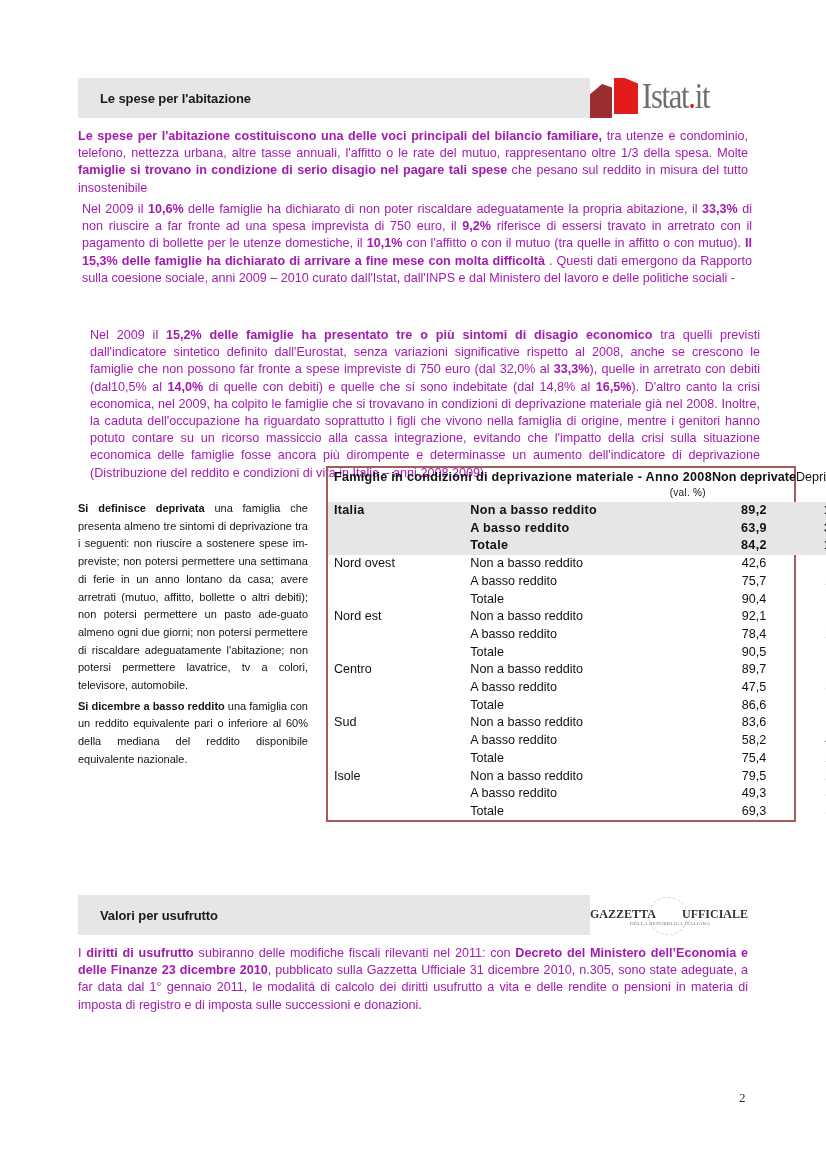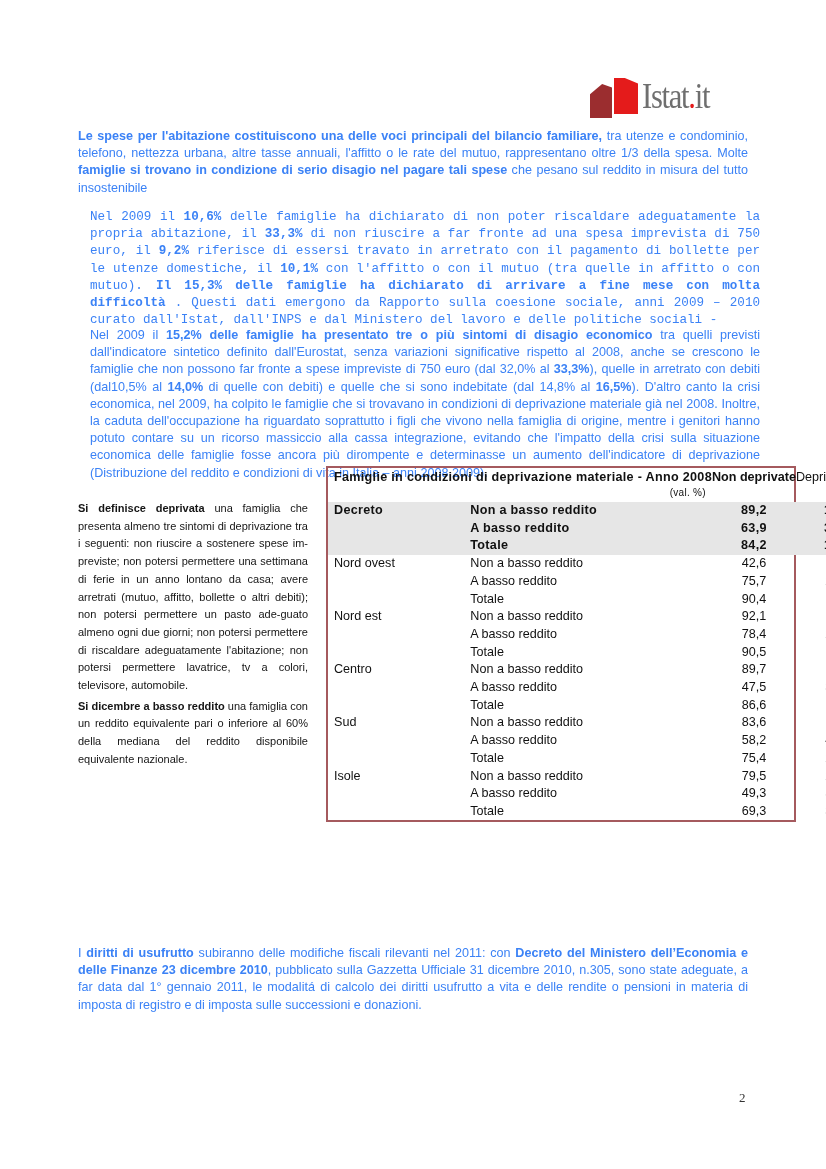--- a/index.html
+++ b/index.html
@@ -20,21 +20,21 @@
                   font-size: 36px; color: #6f6f6f; letter-spacing: -1.5px; line-height: 40px; transform: scaleX(0.85); transform-origin: left; }
     .istat-dot { color: #e41b1b; }
 
     .gazzetta-logo { position: absolute; left: 512px; top: 0; width: 158px; height: 40px; }
     .gazzetta-emblem { position: absolute; left: 58px; top: 2px; width: 38px; height: 36px; border-radius: 50%;
                        border: 1px dashed #d6d6d6; }
     .gazzetta-text { position: absolute; left: 0; top: 12px; width: 158px; font-family: "Liberation Serif", serif;
                      font-size: 12px; font-weight: bold; color: #333; display: flex; justify-content: space-between; }
     .gazzetta-sub { position: absolute; left: 40px; top: 26px; font-family: "Liberation Serif", serif; font-size: 5px; color: #777; letter-spacing: 0.3px; }
 
-    .para { position: absolute; left: 78px; width: 670px; font-size: 12.6px; line-height: 17.2px; text-align: justify; color: #3b82f6; }
+    .para { position: absolute; left: 78px; width: 670px; font-size: 12.6px; line-height: 17.2px; text-align: justify; color: #a21caf; }
     .para b { font-weight: bold; }
 
     .sidebar { position: absolute; left: 78px; top: 500px; width: 230px; font-size: 11px; line-height: 17.7px; text-align: justify; color: #151515; }
     .sidebar p { margin: 0 0 3px 0; }
 
     .table-box { position: absolute; left: 326px; top: 466px; width: 466px; height: 352px; border: 2px solid #a55a5e; }
     .tbl { position: absolute; left: 0; top: 0; width: 466px; border-collapse: collapse; font-size: 12.6px; }
     .tbl td { padding: 0; height: 17.7px; line-height: 17.7px; white-space: nowrap; }
     .tbl .c1 { width: 100px; padding-left: 6px; }
     .tbl .c2 { width: 180px; padding-left: 0; }
@@ -47,32 +47,35 @@
     .tbl .italia td { background: #e6e6e6; font-weight: bold; letter-spacing: 0.3px; }
 
     .page-number { position: absolute; left: 739px; top: 1090px; font-family: "Liberation Serif", serif; font-size: 13px; color: #333; }
   </style>
 </head>
 <body>
 
 <div class="page">
 
   <div class="section-header" style="top:78px;">
+    <div class="section-bar">
+      <span class="section-title">Le spese per l'abitazione</span>
+    </div>
     <div class="istat-logo">
       <div class="istat-block1"></div>
       <div class="istat-block2"></div>
       <div class="istat-text"><span>Istat</span><span class="istat-dot">.</span><span>it</span></div>
     </div>
   </div>
 
   <p class="para" style="top:128px; margin:0;">
     <b>Le spese per l'abitazione costituiscono una delle voci principali del bilancio familiare,</b><span> tra utenze e condominio, telefono, nettezza urbana, altre tasse annuali, l'affitto o le rate del mutuo, rappresentano oltre 1/3 della spesa. Molte </span><b>famiglie  si trovano in condizione di serio disagio nel pagare tali spese</b><span> che pesano sul reddito in misura del tutto insostenibile</span>
   </p>
 
-  <p class="para" style="top:197px; margin:12px;font-family:Liberation Mono, monospace;">
+  <p class="para" style="top:197px; margin:4px;">
     <span>Nel 2009 il </span><b>10,6%</b><span> delle famiglie ha dichiarato di non poter riscaldare adeguatamente la propria abitazione, il </span><b>33,3%</b><span> di non riuscire a far fronte ad una spesa imprevista di 750 euro, il </span><b>9,2%</b><span> riferisce di essersi travato in arretrato con il pagamento di bollette per le utenze domestiche, il </span><b>10,1%</b><span> con l'affitto o con il mutuo (tra quelle in affitto o con mutuo). </span><b>Il 15,3% delle famiglie ha dichiarato di arrivare a fine mese con molta difficoltà</b><span> . Questi dati emergono da Rapporto sulla coesione sociale, anni 2009 – 2010 curato dall'Istat, dall'INPS e dal Ministero del lavoro e delle politiche sociali -</span>
   </p>
 
   <p class="para" style="top:315px; margin:12px;">
     <span>Nel 2009 il </span><b>15,2% delle famiglie ha presentato tre o più sintomi di disagio economico</b><span> tra quelli previsti dall'indicatore sintetico definito dall'Eurostat, senza variazioni significative rispetto al 2008, anche se crescono le famiglie che non possono far fronte a spese impreviste di 750 euro (dal 32,0% al </span><b>33,3%</b><span>), quelle in arretrato con debiti (dal10,5% al </span><b>14,0%</b><span> di quelle con debiti) e quelle che si sono indebitate (dal 14,8% al </span><b>16,5%</b><span>). D'altro canto  la crisi economica, nel 2009, ha colpito le famiglie che si trovavano in condizioni di deprivazione materiale già nel 2008. Inoltre, la caduta dell'occupazione ha riguardato soprattutto i figli che vivono nella famiglia di origine, mentre i genitori hanno potuto contare su un ricorso massiccio alla cassa integrazione, evitando che l'impatto della crisi sulla situazione economica delle famiglie fosse ancora più dirompente e determinasse un aumento dell'indicatore di deprivazione (Distribuzione del reddito e condizioni di vita in Italia – anni 2008 2009).</span>
   </p>
 
   <div class="sidebar">
     <p><b>Si definisce deprivata</b><span> una famiglia che presenta almeno tre sintomi di deprivazione tra i seguenti: non riuscire a sostenere spese im-previste; non potersi permettere una settimana di ferie in un anno lontano da casa;  avere arretrati (mutuo, affitto, bollette o altri debiti); non potersi permettere un pasto ade-guato almeno ogni due giorni; non potersi permettere di riscaldare adeguatamente l'abitazione; non potersi permettere lavatrice, tv a colori,  televisore, automobile.</span></p>
     <p><b>Si dicembre a basso reddito</b><span> una famiglia con un reddito equivalente pari o inferiore al 60% della mediana del reddito disponibile equivalente nazionale.</span></p>
@@ -89,21 +92,21 @@
             </div>
           </td>
           <td class="c3">
             <div class="head-col" style="padding-top:1px;">Non deprivate</div>
           </td>
           <td class="c4">
             <div style="line-height:16px; padding-top:1px;">Deprivate</div>
           </td>
         </tr>
       <tr class="italia">
-            <td class="c1">Decreto</td>
+            <td class="c1">Italia</td>
             <td class="c2">Non a basso reddito</td>
             <td class="c3">89,2</td>
             <td class="c4">10,8</td>
           </tr>
           <tr class="italia">
             <td class="c1"></td>
             <td class="c2">A basso reddito</td>
             <td class="c3">63,9</td>
             <td class="c4">36,1</td>
           </tr>
@@ -200,20 +203,33 @@
           <tr>
             <td class="c1"></td>
             <td class="c2">Totale</td>
             <td class="c3">69,3</td>
             <td class="c4">30,7</td>
           </tr>
         </tbody>
     </table>
   </div>
 
+  <div class="section-header" style="top:895px;">
+    <div class="section-bar">
+      <span class="section-title">Valori per usufrutto</span>
+    </div>
+    <div class="gazzetta-logo">
+      <div class="gazzetta-emblem"></div>
+      <div class="gazzetta-text">
+        <span>GAZZETTA</span>
+          <span>UFFICIALE</span>
+      </div>
+      <div class="gazzetta-sub">DELLA REPUBBLICA ITALIANA</div>
+    </div>
+  </div>
 
   <p class="para" style="top:945px; margin:0;">
     <span>I </span><b>diritti di usufrutto</b><span> subiranno delle modifiche fiscali rilevanti nel 2011: con </span><b>Decreto del Ministero dell’Economia e delle Finanze 23 dicembre 2010</b><span>, pubblicato sulla Gazzetta Ufficiale 31 dicembre 2010, n.305, sono state adeguate, a far data dal 1° gennaio 2011, le modalitá di calcolo dei diritti usufrutto a vita e delle rendite o pensioni in materia di imposta di registro e di imposta sulle successioni e donazioni.</span>
   </p>
 
 
   <div class="page-number">2</div>
 </div>
 
 </body></html>

